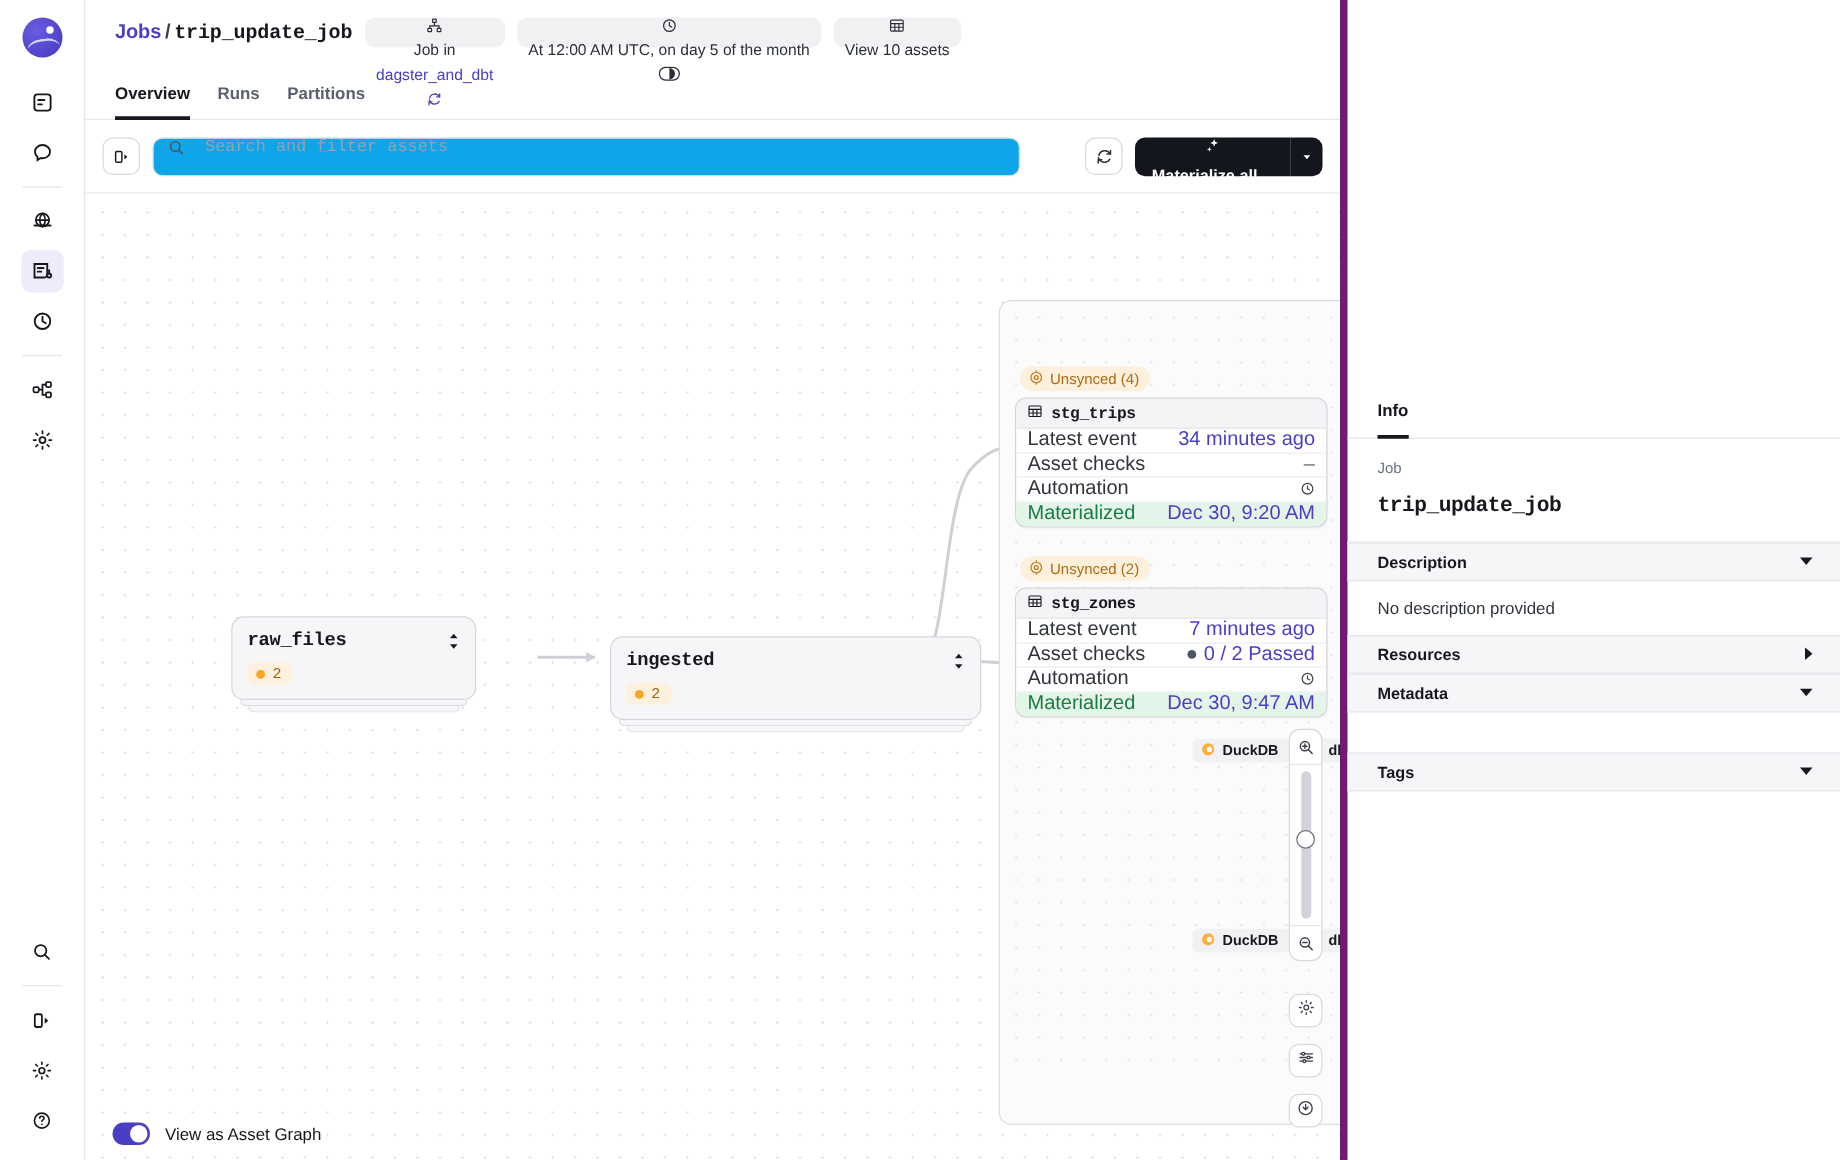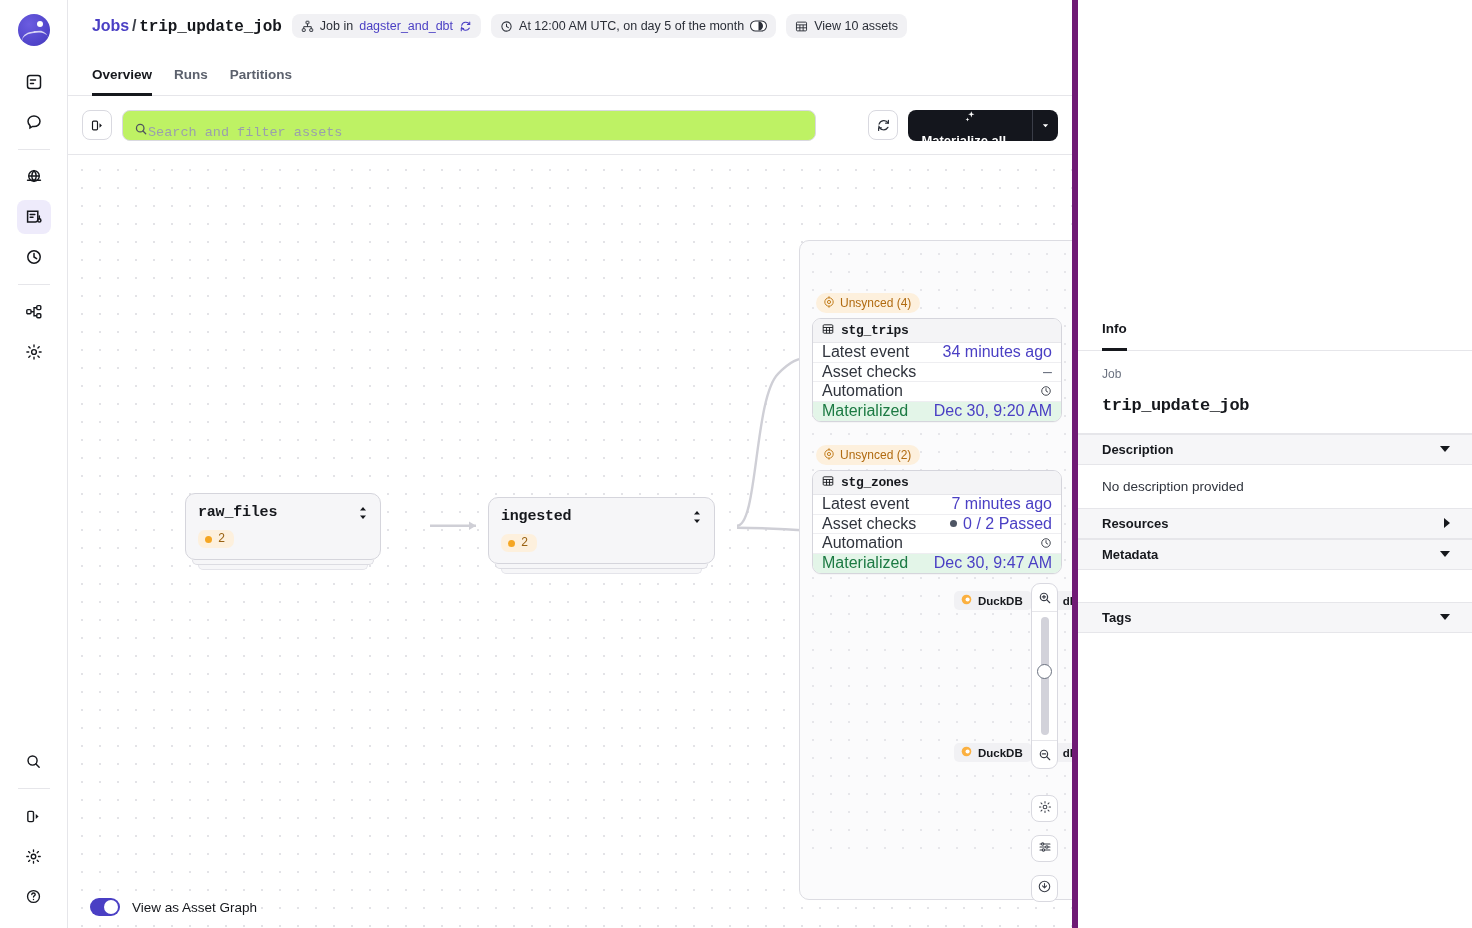--- a/index.html
+++ b/index.html
@@ -55,41 +55,42 @@
   #pagehead { height: 52px; display:flex; align-items:center; padding: 0 0 0 24px; gap:10px; }
   .crumb { font-size:16px; font-weight:700; letter-spacing:-0.1px; }
   .crumb .lnk { color:#4a3fc4; cursor:pointer; }
   .crumb .sep { color:#3b3f49; margin:0 3px; font-weight:600;}
   .crumb .cur { color:#16181d; }
   .chip {
     display:inline-flex; align-items:center; gap:6px;
     height:24px; padding:0 9px; border-radius:8px;
     background:#f1f1f4; font-size:12.5px; color:#2b2f38; cursor:pointer;
     white-space:nowrap;
+    flex-direction:column;
   }
   .chip .sub { color:#4a3fc4; }
   .chip svg { display:block; }
 
   
   #tabs { height: 44px; display:flex; align-items:flex-end; padding-left:24px; gap:22px;
           border-bottom:1px solid #e6e6ea; }
   .tab { font-size:13.5px; font-weight:600; color:#5c616d; padding-bottom:11px; cursor:pointer;
          border-bottom:3px solid transparent; margin-bottom:-1px; }
   .tab.active { color:#16181d; border-bottom-color:#16181d; }
 
   
   #toolbar { height: 59px; display:flex; align-items:center; gap:10px;
              padding: 0 14px 0 14px; border-bottom:1px solid #e6e6ea; background:#fff; }
   .icon-btn {
     width:30px; height:30px; border:1px solid #d9d9e0; border-radius:8px; background:#fff;
     display:flex; align-items:center; justify-content:center; cursor:pointer; flex:0 0 auto;
   }
   .searchbox {
     flex: 0 1 694px; height:31px; border:1px solid #d9d9e0; border-radius:8px;
-    display:flex; align-items:flex-end; gap:0; padding:0 11px; background:#bef264;
+    display:flex; align-items:flex-start; gap:16px; padding:0 11px; background:#0ea5e9;
   }
   .searchbox input {
     border:0; outline:0; flex:1; font-size:13.5px; color:#16181d;
     font-family:"Liberation Mono", monospace; background:transparent;
   }
   .searchbox input::placeholder { color:#9aa0ab; }
   .spacer { flex:1 1 auto; }
   .btn-dark {
     height:31px; background:#14161d; color:#fff; border:0; border-radius:8px 0 0 8px;
     display:flex; align-items:center; gap:7px; padding:0 13px; font-size:13px;
@@ -583,21 +584,21 @@
         <div class="stepper">
           <svg width="10" height="14" viewBox="0 0 10 14" fill="#16181d">
             <path d="M5 1 8 4.6H2z"></path>
               <path d="M5 13 2 9.4h6z"></path>
           </svg>
         </div>
         <div class="stack1"></div>
         <div class="stack2"></div>
       </div>
 
-      <div class="simple-node" style="left:420px; top:342px; width:227px;">
+      <div class="simple-node" style="left:420px; top:354px; width:297px;">
         <div class="nm">ingested</div>
         <div class="cnt-pill">
           <span class="cnt-dot"></span>
           <span>2</span>
         </div>
         <div class="stepper">
           <svg width="10" height="14" viewBox="0 0 10 14" fill="#16181d">
             <path d="M5 1 8 4.6H2z"></path>
               <path d="M5 13 2 9.4h6z"></path>
           </svg>

